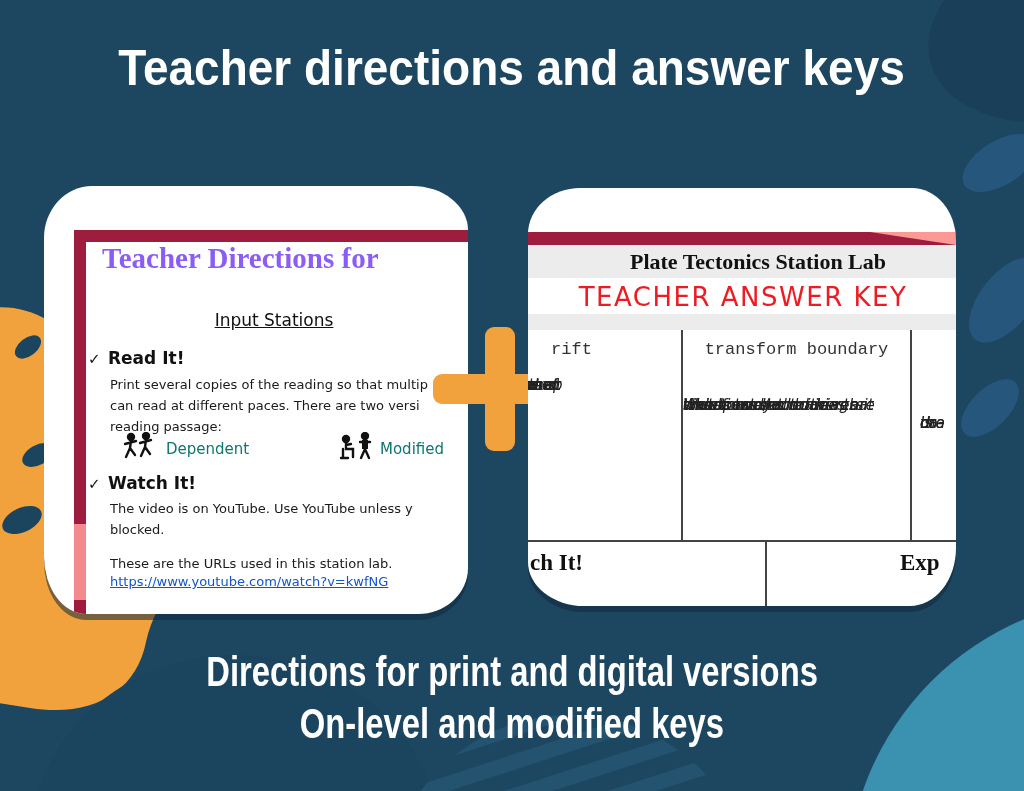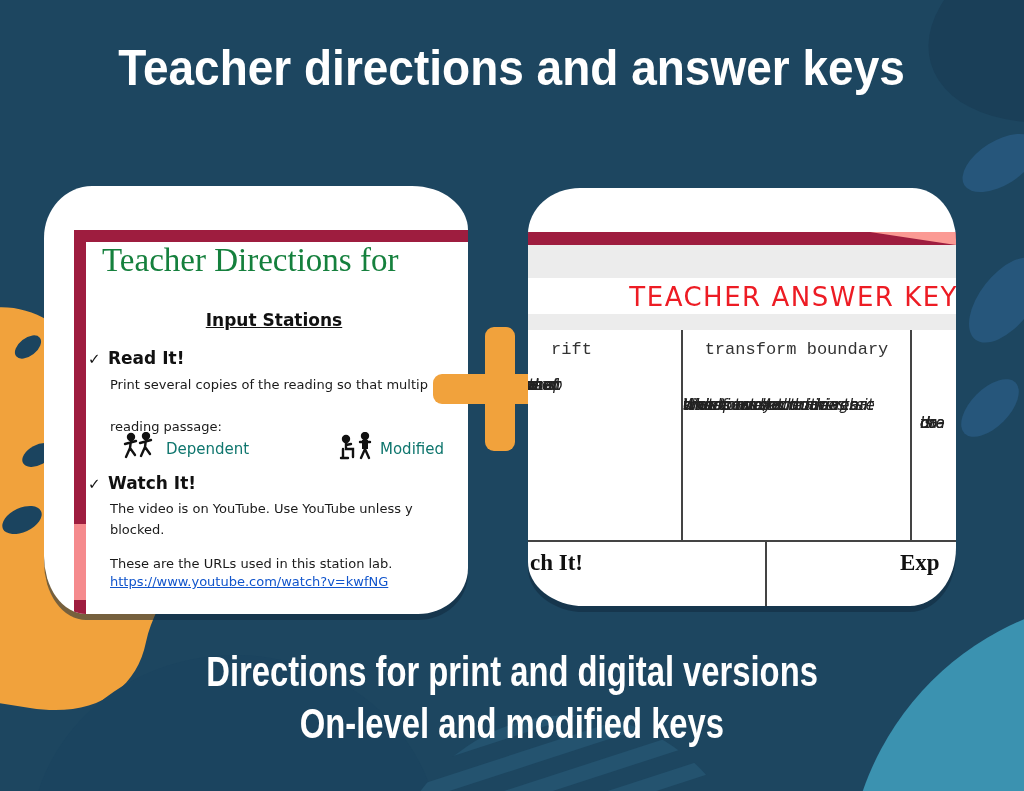--- a/index.html
+++ b/index.html
@@ -26,42 +26,42 @@
     box-shadow:0 6px 0 rgba(16,42,62,.55)}
   .card-left{left:44px;top:186px;width:424px;height:428px;
     border-radius:48px 56px 50px 42px / 52px 44px 46px 58px}
   .card-right{left:528px;top:188px;width:428px;height:418px;
     border-radius:52px 44px 46px 56px / 46px 52px 58px 44px}
   .card *{position:absolute}
 
   
   .doc-frame{left:30px;top:44px;width:470px;height:430px;border:12px solid var(--maroon)}
   .pink-patch{left:30px;top:338px;width:12px;height:76px;background:var(--pink)}
-  .ld-title{left:58px;top:56px;font-family:"Liberation Serif",serif;font-weight:normal;
-    font-size:33px;color:#15803d;white-space:nowrap}
+  .ld-title{left:58px;top:56px;font-family:"Liberation Serif",serif;font-weight:bold;
+    font-size:29px;color:#8b5cf6;white-space:nowrap}
   .ld-section{left:40px;top:124px;width:380px;text-align:center;
-    font-family:"DejaVu Sans",sans-serif;font-weight:bold;font-size:17px;
+    font-family:"DejaVu Sans",sans-serif;font-weight:normal;font-size:17px;
     text-decoration:underline;color:#111}
   .ld-check{font-family:"DejaVu Sans",sans-serif;font-size:15px;color:#111}
   .ld-h{font-family:"DejaVu Sans",sans-serif;font-weight:bold;font-size:17px;color:#111}
   .ld-line{font-family:"DejaVu Sans",sans-serif;font-size:13px;color:var(--doc_text);
     white-space:nowrap;line-height:21px}
   .ld-label{font-family:"DejaVu Sans",sans-serif;font-size:15px;color:#0f766e;white-space:nowrap}
   .ld-link{font-family:"DejaVu Sans",sans-serif;font-size:13px;color:var(--link);
     text-decoration:underline;white-space:nowrap}
 
   
   .rd-bar{left:-20px;top:44px;width:470px;height:13px;background:var(--maroon)}
   .rd-bar-tri{left:342px;top:44px;width:86px;height:13px;background:var(--salmon);
     clip-path:polygon(0 0,100% 0,100% 100%)}
   .rd-bandA{left:-20px;top:57px;width:470px;height:33px;background:var(--grey_band)}
   .rd-bandB{left:-20px;top:126px;width:470px;height:16px;background:var(--grey_band)}
   .rd-title{left:30px;top:61px;width:400px;text-align:center;color:#111;
     font-family:"Liberation Serif",serif;font-weight:bold;font-size:22px;white-space:nowrap}
-  .rd-key{left:0;top:94px;width:430px;text-align:right;color:var(--red);
+  .rd-key{left:0;top:94px;width:430px;text-align:center;color:var(--red);
     font-family:"DejaVu Sans",sans-serif;font-size:26px;letter-spacing:1.5px;white-space:nowrap}
   .rd-table{left:-66px;top:142px;width:620px;height:280px}
   .rd-col{top:0;height:210px}
   .rd-col1{left:0;width:221px;border-right:2px solid var(--table_line)}
   .rd-col2{left:221px;width:229px;border-right:2px solid var(--table_line)}
   .rd-col3{left:452px;width:168px}
   .rd-th{top:10px;left:0;width:100%;text-align:center;color:#333;
     font-family:Liberation Mono, monospace;font-size:17px}
   .rd-body{font-family:"DejaVu Sans",sans-serif;font-style:italic;font-size:15px;
     line-height:20px;color:#222}
@@ -129,20 +129,21 @@
 
   <div class="card card-left">
     <div class="doc-frame"></div>
     <div class="pink-patch"></div>
     <div class="ld-title">Teacher Directions for</div>
     <div class="ld-section">Input Stations</div>
 
     <span class="ld-check" style="left:44px;top:164px">✓</span>
     <span class="ld-h" style="left:64px;top:162px">Read It!</span>
     <div class="ld-line" style="left:66px;top:188px">Print several copies of the reading so that multip</div>
+    <div class="ld-line" style="left:66px;top:209px">can read at different paces. There are two versi</div>
     <div class="ld-line" style="left:66px;top:230px">reading passage:</div>
 
     <svg style="left:78px;top:246px" width="34" height="30" viewBox="0 0 34 30">
       <g class="pico">
         <circle cx="9" cy="5" r="3" fill="#111"></circle>
         <path d="M9,8 L8,16 M3,12 L14,9 M8,16 L4,25 M8,16 L13,23"></path>
         <circle cx="24" cy="4" r="3" fill="#111"></circle>
         <path d="M24,7 L23,15 M18,11 L29,8 M23,15 L19,24 M23,15 L28,22"></path>
       </g>
     </svg>
@@ -169,20 +170,21 @@
 
   <div class="plus">
     <div class="h"></div>
     <div class="v"></div>
   </div>
 
   <div class="card card-right">
     <div class="rd-bar"></div>
     <div class="rd-bar-tri"></div>
     <div class="rd-bandA"></div>
+    <div class="rd-title">Plate Tectonics Station Lab</div>
     <div class="rd-key">TEACHER ANSWER KEY</div>
     <div class="rd-bandB"></div>
 
     <div class="rd-table">
       <div class="rd-col rd-col1">
         <div class="rd-th">rift</div>
         <div class="rd-body">
           <div>ds and/or</div>
           <div>wings that</div>
           <div>the idea that</div>

